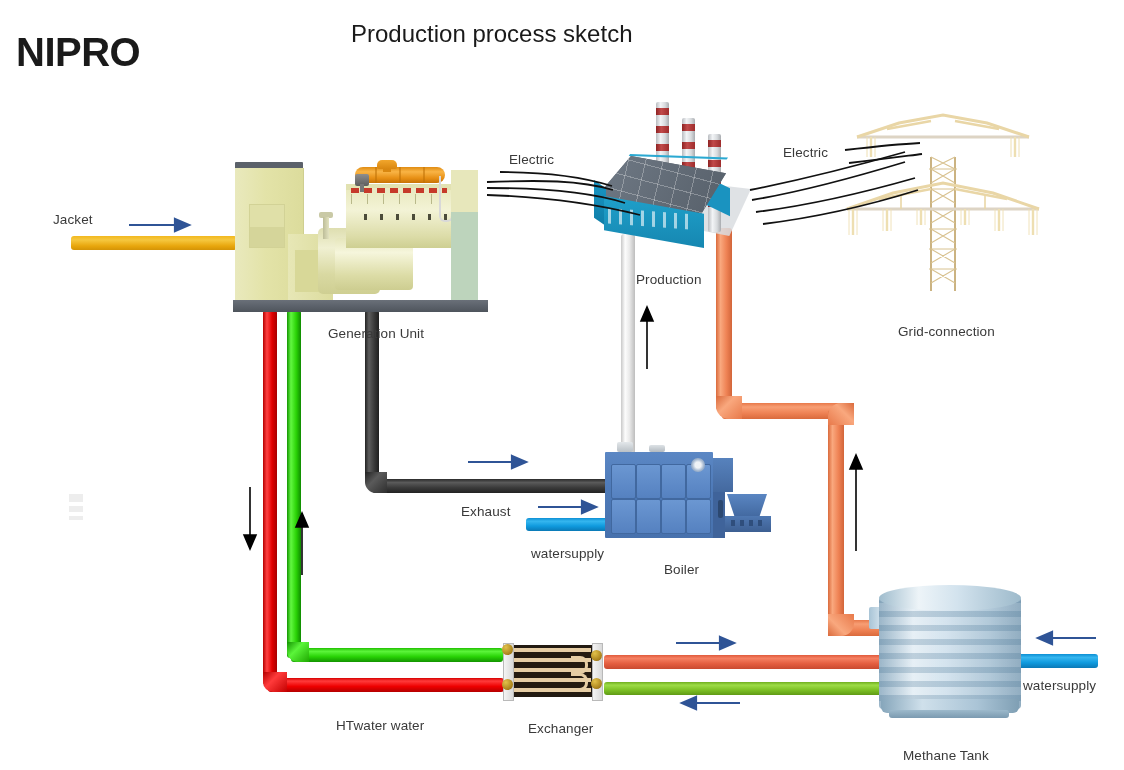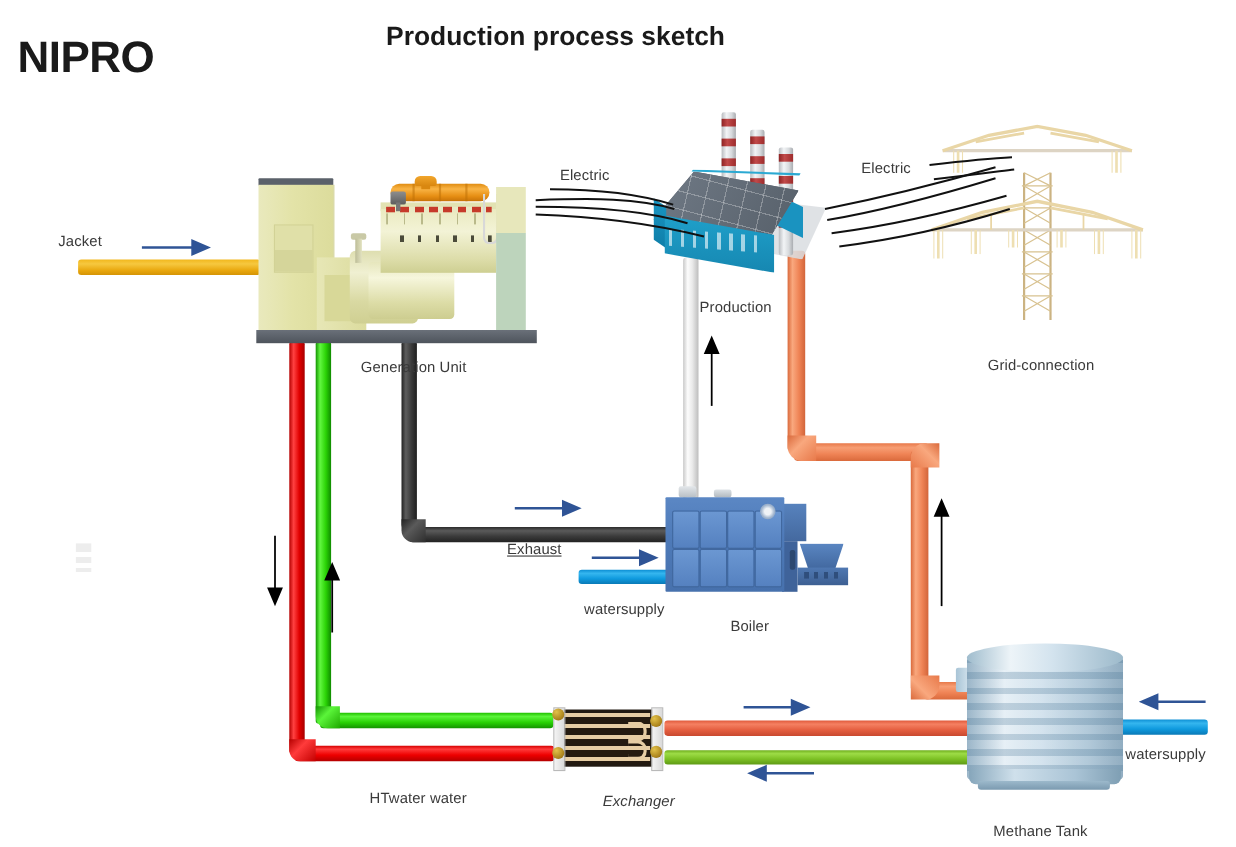--- a/index.html
+++ b/index.html
@@ -1,21 +1,21 @@
 <!DOCTYPE html>
 <html><head>
 <meta charset="utf-8">
 <style>
   html,body{margin:0;padding:0;background:#ffffff;}
   body{font-family:"Liberation Sans",sans-serif;}
   #stage{position:relative;width:1124px;height:770px;background:#fff;overflow:hidden;}
 
   .lbl{position:absolute;color:#3a3a3a;font-size:13.5px;white-space:nowrap;letter-spacing:.1px;}
   #brand{position:absolute;left:16px;top:18px;font-size:40px;font-weight:bold;color:#1a1a1a;letter-spacing:-.5px;margin-top:12px;}
-  #title{position:absolute;left:351px;top:20px;font-size:24px;font-weight:bold;color:#1a1a1a;}
+  #title{position:absolute;left:351px;top:20px;font-size:24px;font-weight:normal;color:#1a1a1a;}
 
   
   .pipe{position:absolute;}
   .ph{border-radius:3px;}
   .pv{border-radius:3px;}
 
   .p-methane{background:linear-gradient(to bottom,#f2b81e 0%,#f6c83f 28%,#e8a60c 72%,#d49406 100%);}
   .p-red{background:linear-gradient(to bottom,#d60000 0%,#ff3b3b 22%,#ee0000 60%,#b50000 100%);}
   .p-red-v{background:linear-gradient(to right,#b50000 0%,#ff4141 28%,#e00000 65%,#a80000 100%);}
   .p-green{background:linear-gradient(to bottom,#21c000 0%,#5bf53a 24%,#28d205 62%,#139400 100%);}
@@ -410,21 +410,21 @@
 
   <div style="position:absolute;left:69px;top:494px;width:14px;height:26px;
               background:linear-gradient(to bottom,#ededed 0 8px,#fff 8px 12px,#ededed 12px 18px,#fff 18px 22px,#ededed 22px 26px);"></div>
 
   <div class="lbl" style="left:53px;top:212px;">Jacket</div>
   <div class="lbl" style="left:308px;top:326px;margin-left:20px;">Generation Unit</div>
   <div class="lbl" style="left:509px;top:152px;">Electric</div>
   <div class="lbl" style="left:783px;top:145px;">Electric</div>
   <div class="lbl" style="left:636px;top:272px;">Production</div>
   <div class="lbl" style="left:898px;top:324px;">Grid-connection</div>
-  <div class="lbl" style="left:461px;top:492px;text-decoration:underline;">Exhaust</div>
+  <div class="lbl" style="left:461px;top:504px;">Exhaust</div>
   <div class="lbl" style="left:531px;top:546px;">watersupply</div>
   <div class="lbl" style="left:664px;top:562px;">Boiler</div>
   <div class="lbl" style="left:336px;top:718px;">HTwater water</div>
-  <div class="lbl" style="left:548px;top:721px;font-style:italic;">Exchanger</div>
+  <div class="lbl" style="left:528px;top:721px;">Exchanger</div>
   <div class="lbl" style="left:903px;top:748px;">Methane Tank</div>
   <div class="lbl" style="left:1023px;top:678px;">watersupply</div>
 
 </div>
 
 </body></html>

